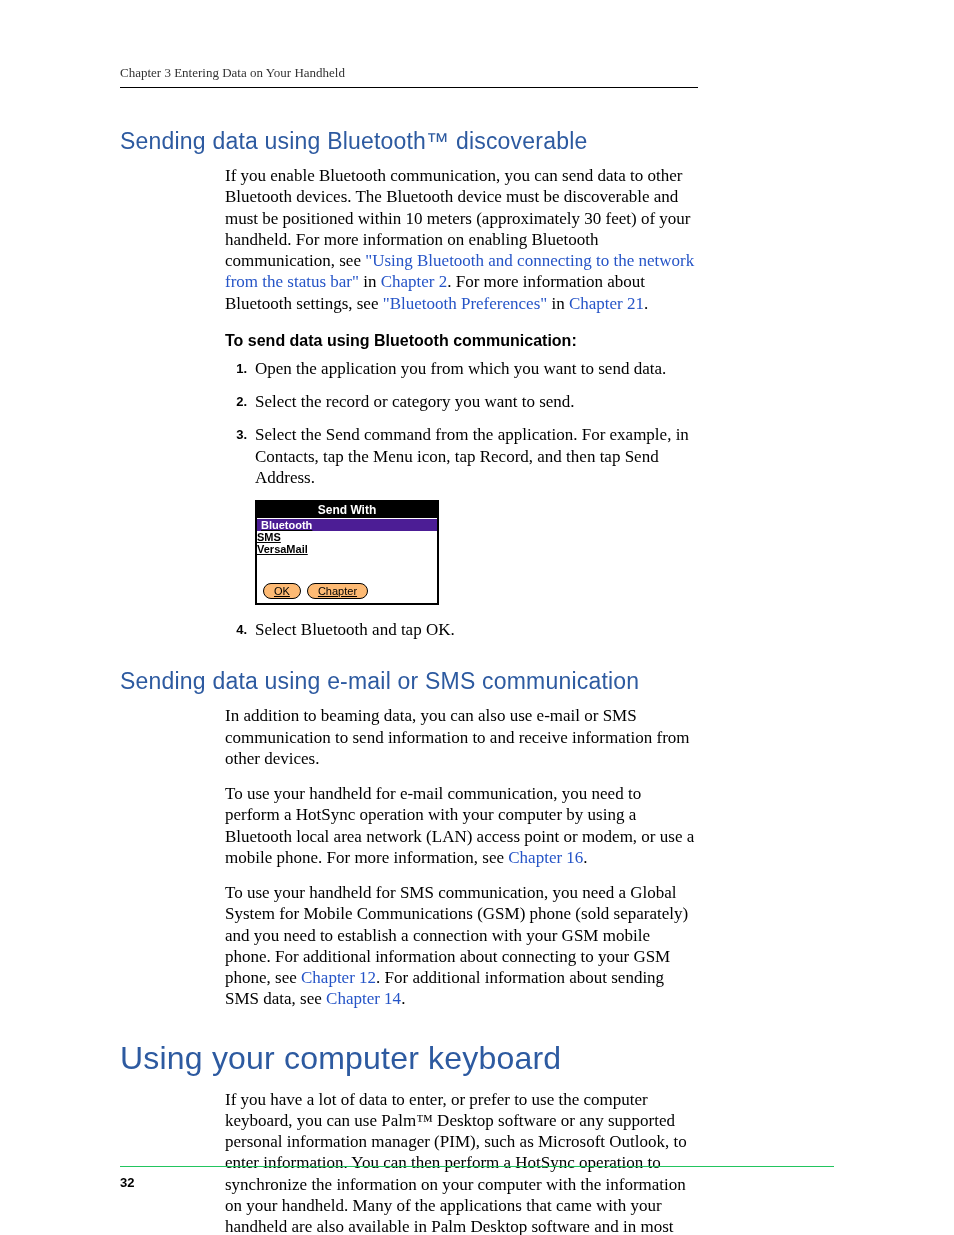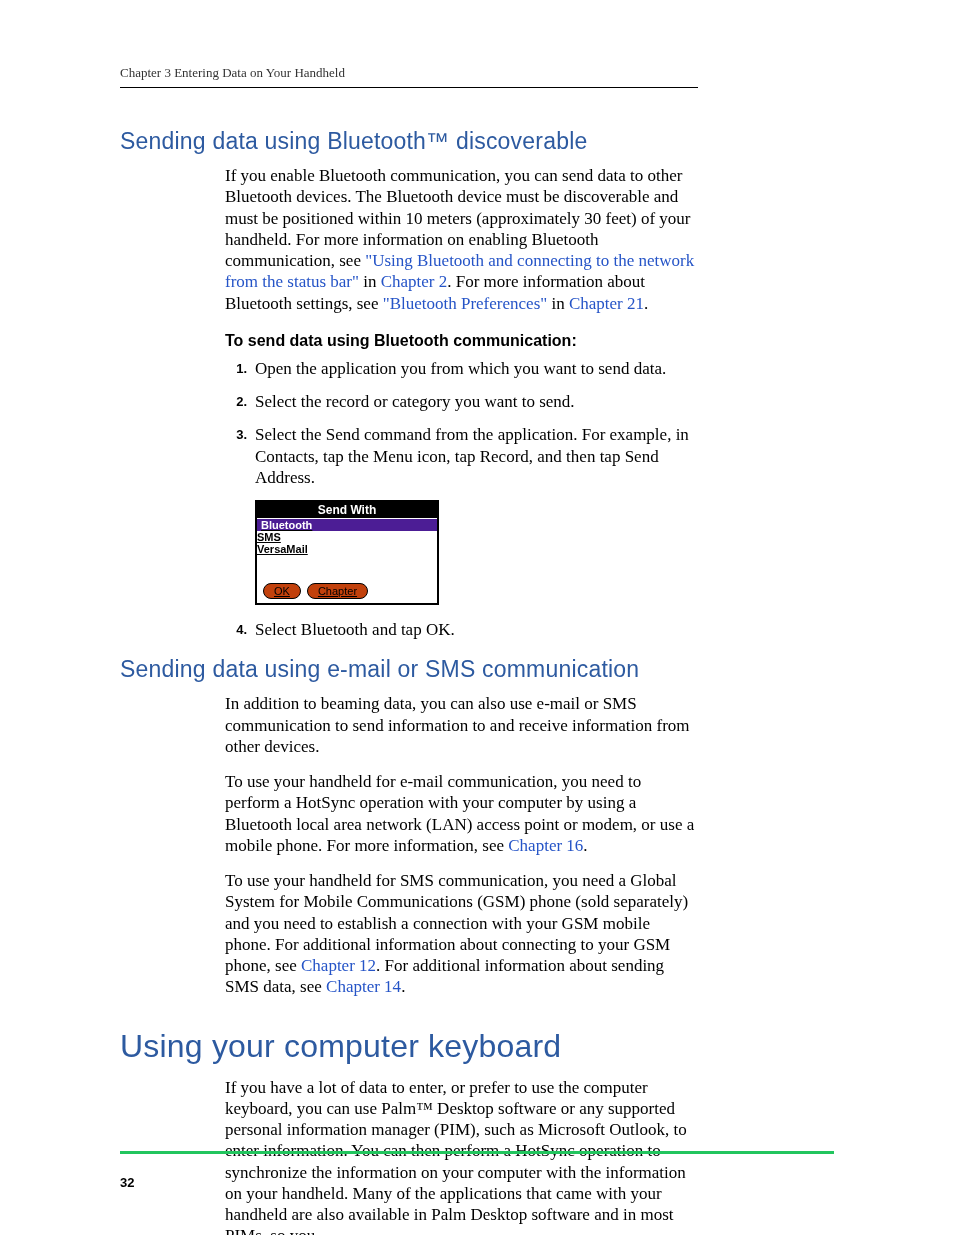--- a/index.html
+++ b/index.html
@@ -121,32 +121,32 @@
     padding: 6px 4px 4px 6px;
     display: flex;
     gap: 6px;
   }
   .pill {
     border: 1px solid #000;
     border-radius: 10px;
     font-size: 11px;
     padding: 0 10px;
     line-height: 14px;
-    background: #c2410c;
+    background: #fdba74;
   }
   .page-num {
     position: absolute;
     left: 120px;
     bottom: 45px;
     font-family: Arial, Helvetica, sans-serif;
     font-size: 13px;
     font-weight: 700;
-    border-top: 3px solid #22c55e;
+    border-top: 1px solid #22c55e;
     width: 714px;
-    padding-top: 21px;
+    padding-top: 8px;
   }
 </style>
 </head>
 <body>
 
 <div class="page">
 
   <div class="running-head">Chapter 3   Entering Data on Your Handheld</div>
 
   <div class="h2">Sending data using Bluetooth™ discoverable</div>
@@ -189,21 +189,21 @@
     </div>
 
     <ol class="ol">
       <li class="li">
         <span class="num">4.</span>
         <span class="txt">Select Bluetooth and tap OK.</span>
       </li>
     </ol>
   </div>
 
-  <div class="h2" style="margin-top:16px">Sending data using e-mail or SMS communication</div>
+  <div class="h2" style="margin-top:28px">Sending data using e-mail or SMS communication</div>
 
   <div class="body-block">
     <p class="para">In addition to beaming data, you can also use e-mail or SMS communication to send information to and receive information from other devices.</p>
     <p class="para">
       <span>To use your handheld for e-mail communication, you need to perform a HotSync operation with your computer by using a Bluetooth local area network (LAN) access point or modem, or use a mobile phone. For more information, see </span><span class="link">Chapter 16</span><span>.</span>
     </p>
     <p class="para">
       <span>To use your handheld for SMS communication, you need a Global System for Mobile Communications (GSM) phone (sold separately) and you need to establish a connection with your GSM mobile phone. For additional information about connecting to your GSM phone, see </span><span class="link">Chapter 12</span><span>. For additional information about sending SMS data, see </span><span class="link">Chapter 14</span><span>.</span>
     </p>
   </div>

